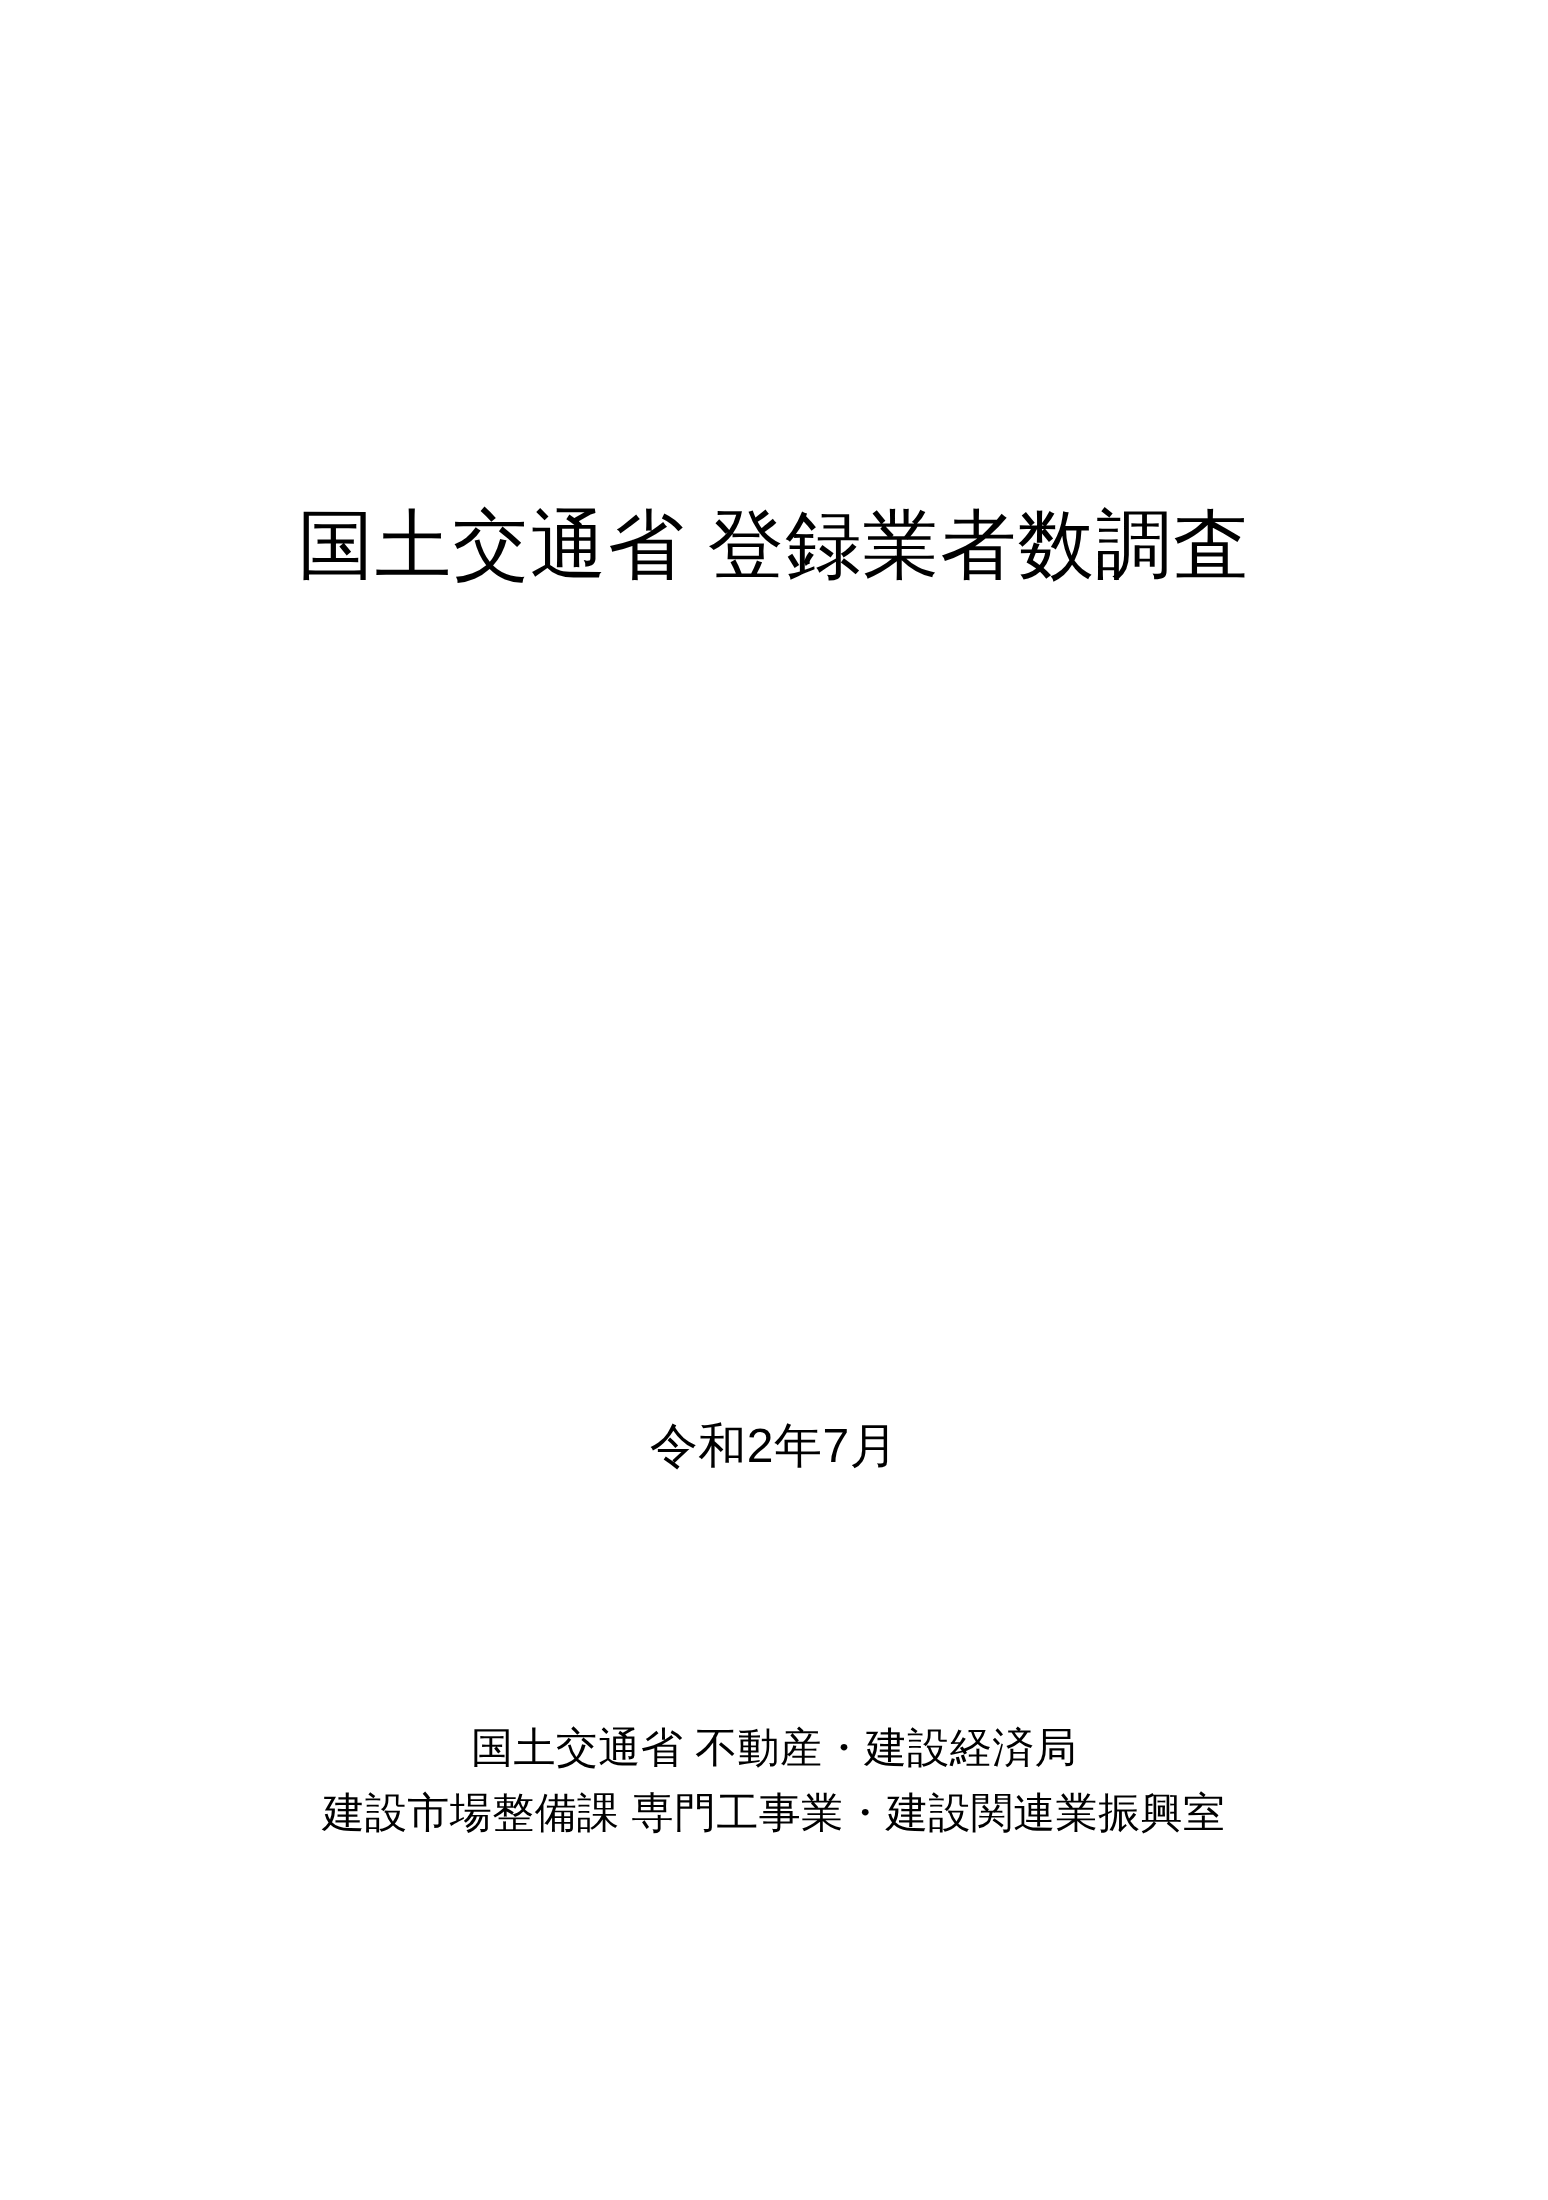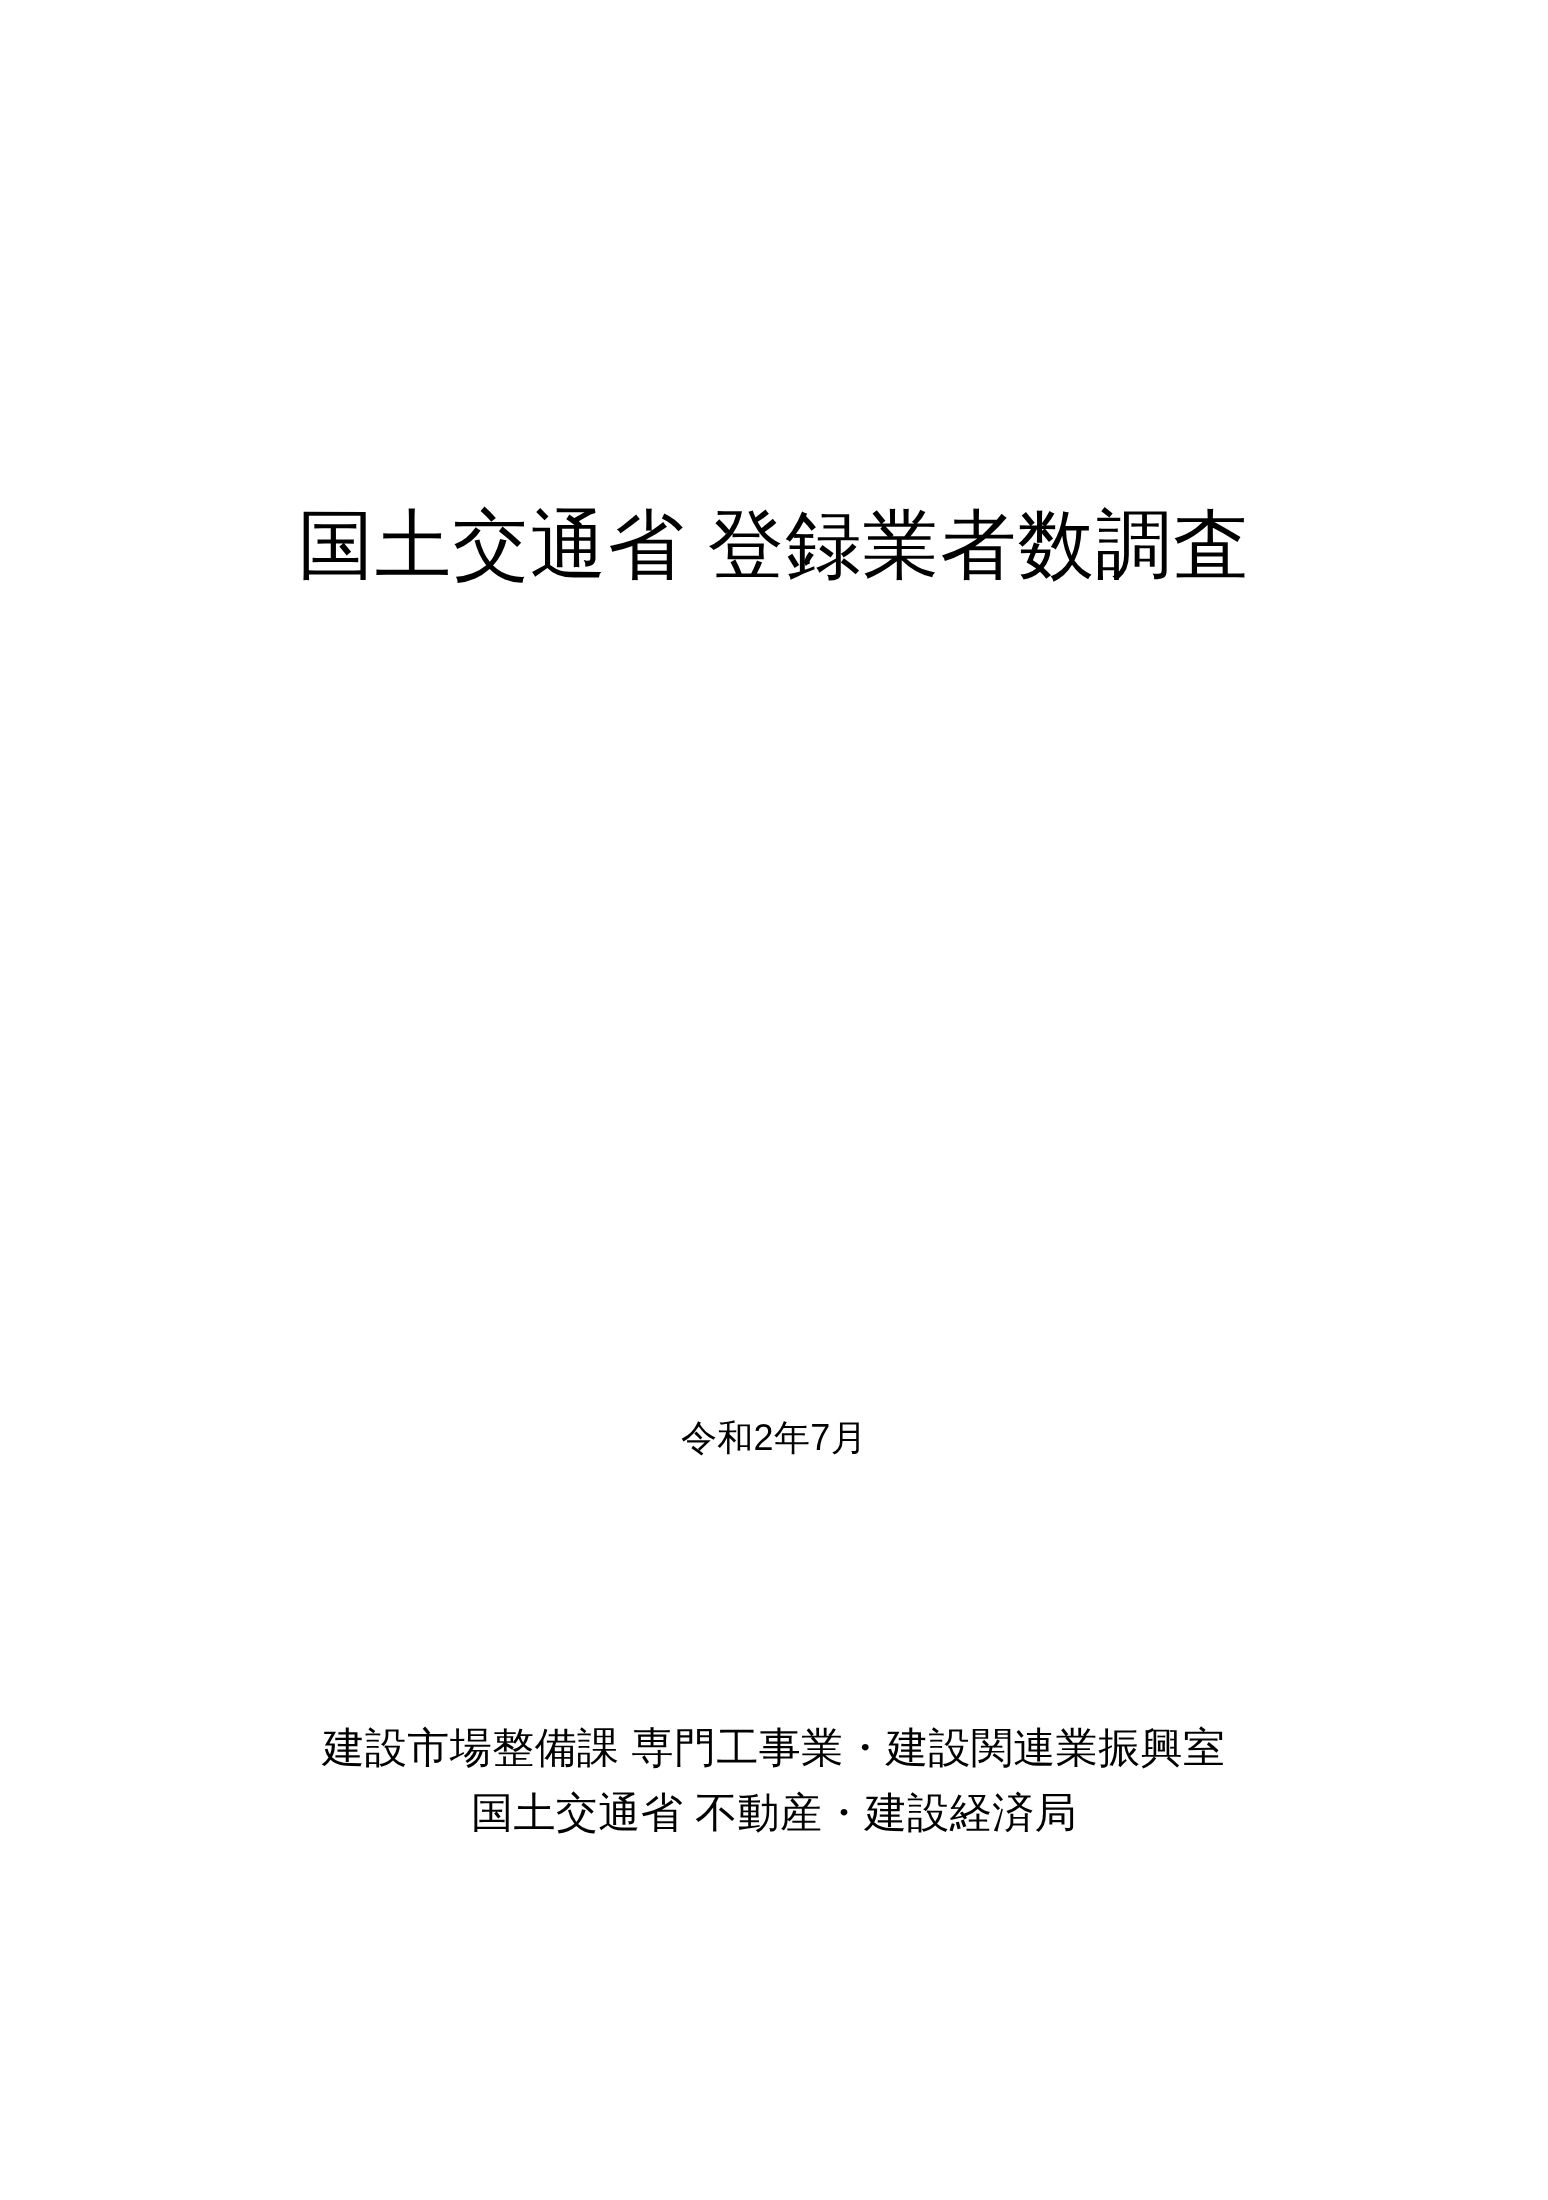--- a/index.html
+++ b/index.html
@@ -39,21 +39,21 @@
     margin: 10px 0 0 0;
   }
   .date-block {
     position: absolute;
     top: 1415px;
     left: 0;
     width: 100%;
     text-align: center;
   }
   .date-text {
-    font-size: 36px;
+    font-size: 48px;
     line-height: 1.3;
     letter-spacing: 0.01em;
   }
   .issuer-block {
     position: absolute;
     top: 1715px;
     left: 0;
     width: 100%;
     text-align: center;
   }
@@ -70,17 +70,17 @@
 
   <div class="title-block">
     <h1 class="title-main">国土交通省 登録業者数調査</h1>
   </div>
 
   <div class="date-block">
     <div class="date-text">令和2年7月</div>
   </div>
 
   <div class="issuer-block">
+    <div class="issuer-line">国土交通省 不動産・建設経済局</div>
     <div class="issuer-line">建設市場整備課 専門工事業・建設関連業振興室</div>
-    <div class="issuer-line">国土交通省 不動産・建設経済局</div>
   </div>
 
 </div>
 
 </body></html>

